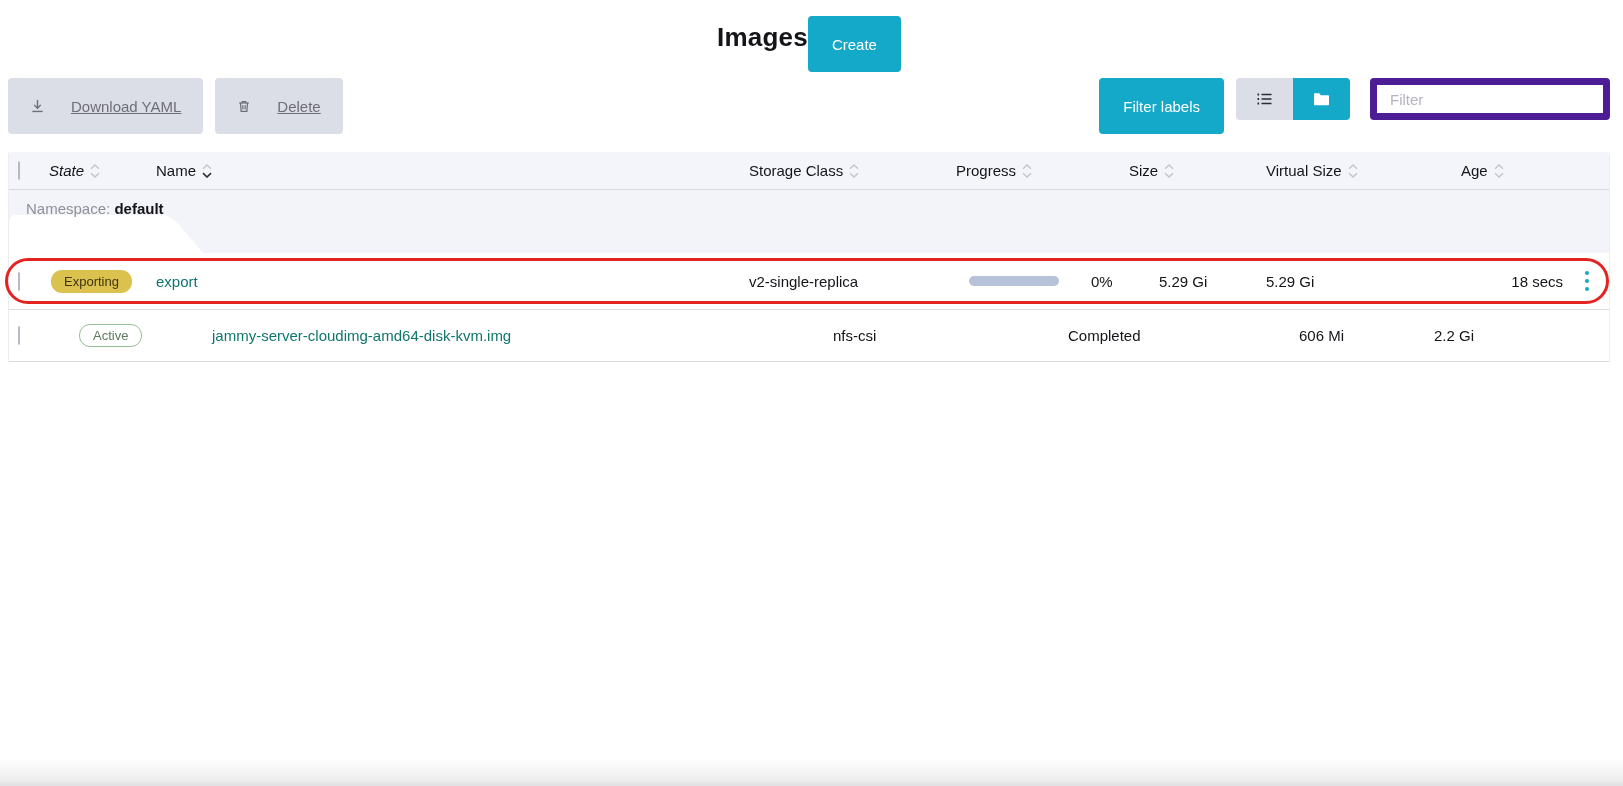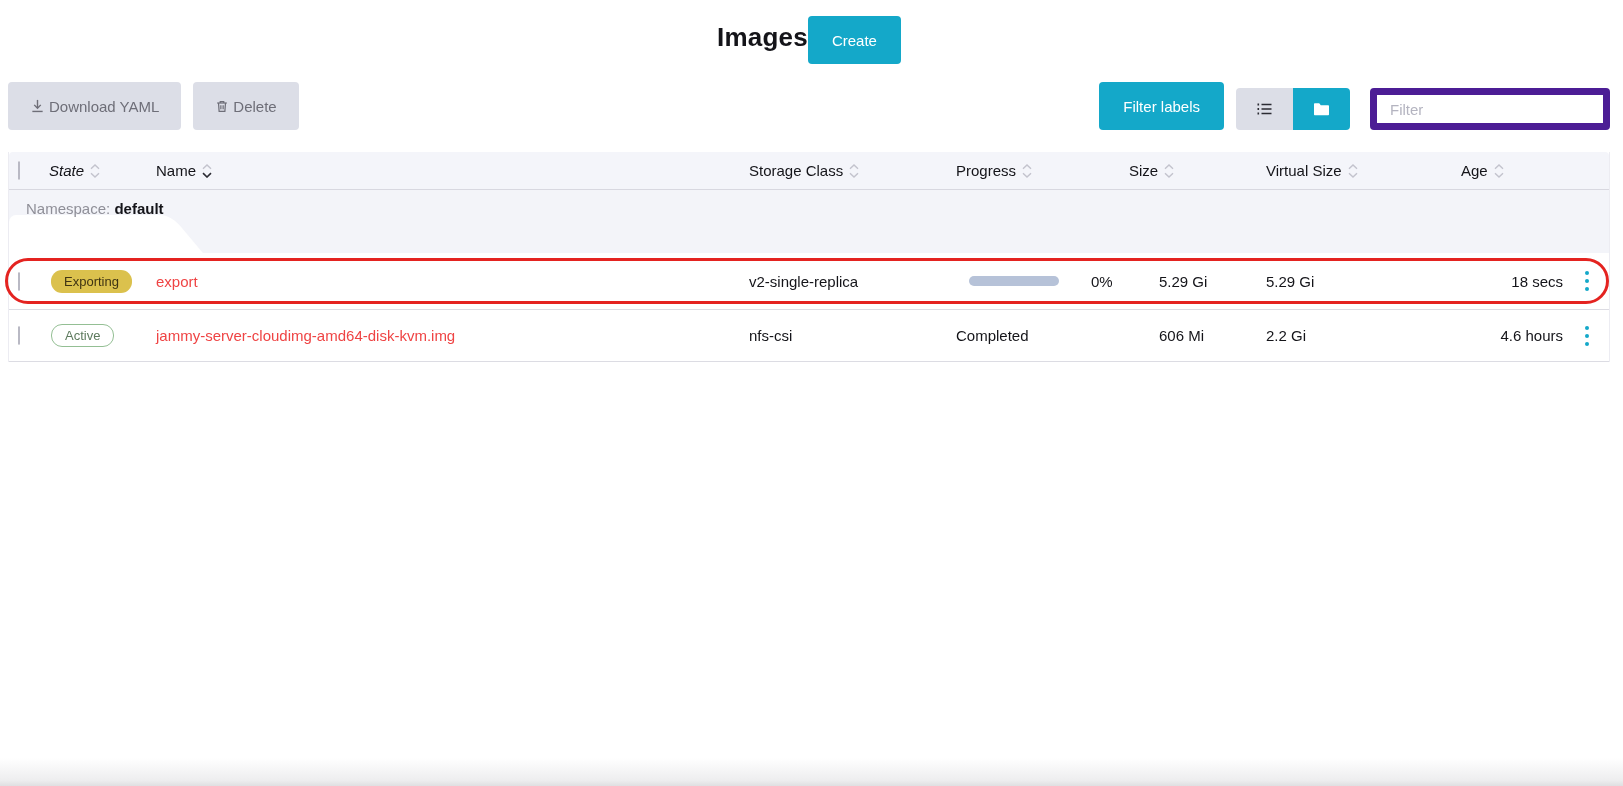--- a/index.html
+++ b/index.html
@@ -8,30 +8,30 @@
     width:1623px; height:786px; overflow:hidden; position:relative;
     background:#ffffff; color:#141419;
     font-family:"Liberation Sans", sans-serif; font-size:15px;
   }
 
   
   .topbar { display:flex; justify-content:center; align-items:flex-start;
             padding:16px 13px 0 8px; height:58px; }
   .page-title { font-size:26px; font-weight:700; margin-top:6px; letter-spacing:.2px; color:#141419; }
   .btn { display:inline-flex; align-items:center; justify-content:center;
-         height:48px; border-radius:4px; font-size:15px; cursor:pointer;
+         height:56px; border-radius:4px; font-size:15px; cursor:pointer;
          border:none; white-space:nowrap; }
   .btn-primary { background:#14a8c9; color:#fff; padding:0 24px; }
-  .btn-disabled { background:#dcdee7; color:#6e6e78; padding:0 22px; gap:4px; }
+  .btn-disabled { background:#dcdee7; color:#6e6e78; padding:0 22px; gap:26px;text-decoration:underline; }
 
   
   .toolbar { display:flex; justify-content:space-between; align-items:center;
              margin:27px 13px 0 8px; height:42px; }
   .toolbar-left { display:flex; gap:12px; }
-  .toolbar-right { display:flex; align-items:flex-end; }
+  .toolbar-right { display:flex; align-items:flex-start; }
   .segmented { display:flex; height:42px; border-radius:4px; overflow:hidden; margin-left:12px; }
   .seg { width:57px; display:flex; align-items:center; justify-content:center; cursor:pointer; }
   .seg-inactive { background:#dcdee7; }
   .seg-active { background:#14a8c9; }
   .filter-input { width:240px; height:42px; margin-left:20px; border:7px solid #4c1d95;
                   border-radius:4px; padding:0 13px; font-size:15px; color:#141419;
                   font-family:"Liberation Sans", sans-serif; outline:none; }
   .filter-input::placeholder { color:#b4b4c0; }
 
   
@@ -53,27 +53,27 @@
   .group { height:63px; background:#f3f4f9; position:relative; }
   .group-tab { position:absolute; left:0; bottom:0; width:152px; height:38px;
                background:#fff; border-top-left-radius:7px; }
   .group-tab::after { content:""; position:absolute; top:0; right:-26px; width:52px; height:38px;
                       background:#fff; transform:skewX(40deg); border-top-right-radius:10px; }
   .group-label { position:relative; z-index:1; padding-left:17px; line-height:38px;
                  font-size:15px; color:#8f8f98; white-space:nowrap; }
   .group-label b { color:#141419; font-weight:700; }
 
   .datarow { background:#fff; border-bottom:1px solid #dcdce3; }
-  .row-1 { height:57px; } .row-2 { height:52px; }
+  .row-1 { height:57px; } .row-2 { height:52px;gap:28px; }
   .cell { font-size:15px; color:#141419; }
   .c-state { padding-left:8px; } .c-name { padding-left:7px; }
   .c-storage { padding-left:15px; } .c-progress { padding-left:7px; display:flex; align-items:center; }
   .c-size { padding-left:36px; } .c-vsize { padding-left:13px; } .c-age { padding-left:10px;text-align:right; }
 
-  .link { color:#ef4444; text-decoration:none; cursor:pointer; }
+  .link { color:#0f766e; text-decoration:none; cursor:pointer; }
   .badge { display:inline-block; font-size:13px; line-height:1; border-radius:11px; }
   .badge-warning { background:#dbc14d; color:#3f3413; padding:5px 13px; }
   .badge-success { border:1px solid #94bf94; color:#5d7a5d; padding:4px 13px; background:transparent; }
 
   .pbar { width:90px; height:10px; border-radius:5px; background:#b6c2d8; margin-left:13px; }
   .p-pct { margin-left:32px; }
 
   .kebab { display:flex; flex-direction:column; align-items:center; gap:4px;
            justify-self:center; cursor:pointer; padding:4px; }
   .kebab i { width:4px; height:4px; border-radius:50%; background:#14a8c9; }

